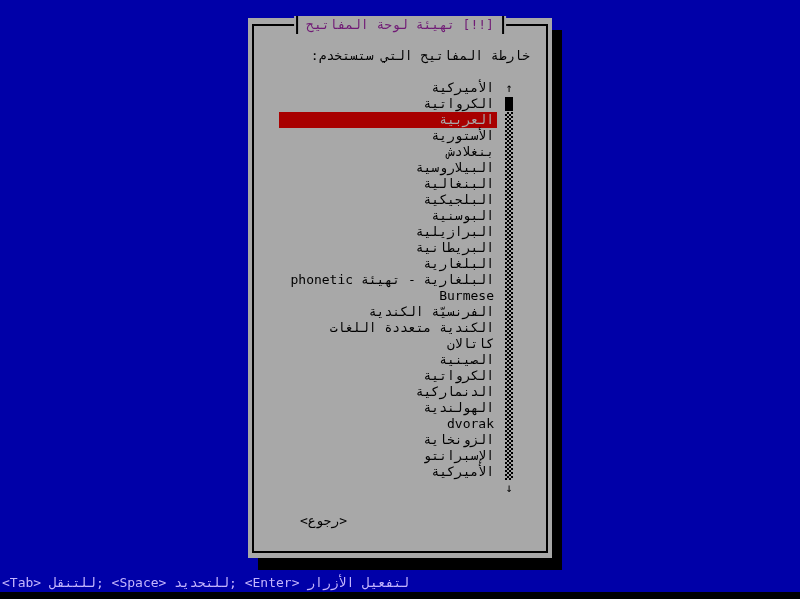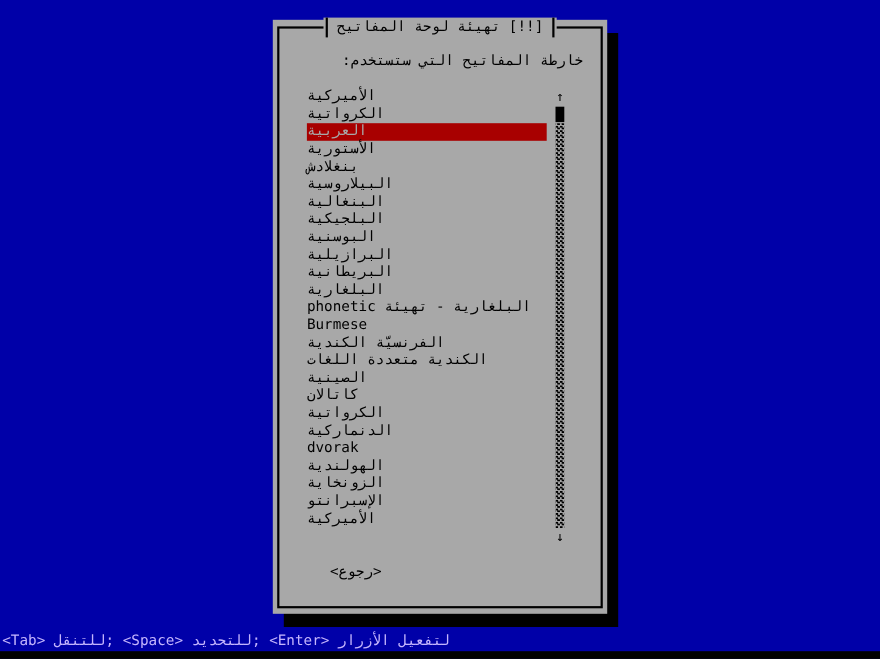--- a/index.html
+++ b/index.html
@@ -23,31 +23,31 @@
   .dialog-border{
     position:absolute;left:4px;right:4px;top:6px;bottom:5px;
     border:2px solid #000;
   }
   .dialog-title{
     position:absolute;top:-2px;left:50%;transform:translateX(-50%);
     height:18px;display:flex;align-items:center;
     background:#a8a8a8;padding:0 2px;gap:5px;z-index:2;white-space:nowrap;
   }
   .title-tick{width:2px;height:18px;background:#000;}
-  .title-text{color:#000000;padding:0 3px;text-align:center;}
+  .title-text{color:#701a75;padding:0 3px;text-align:center;}
   .prompt{
     position:absolute;top:30px;right:22px;z-index:2;
     white-space:nowrap;color:#000;margin-left:39px;
   }
   .listbox{
     position:absolute;top:62px;left:31px;width:218px;z-index:2;
   }
   .list-row{
     height:16px;line-height:16px;white-space:nowrap;
-    padding-right:3px;text-align:left;
+    padding-right:3px;text-align:right;
   }
   .list-row.selected{background:#a80000;color:#a8a8a8;}
   .scrollbar{
     position:absolute;top:62px;left:257px;width:8px;height:416px;z-index:2;
     display:flex;flex-direction:column;
   }
   .sb-arrow{
     height:16px;line-height:16px;font-size:12px;text-align:center;color:#000;
     overflow:visible;
   }
@@ -97,26 +97,26 @@
         <div class="list-row" dir="auto">البنغالية</div>
         <div class="list-row" dir="auto">البلجيكية</div>
         <div class="list-row" dir="auto">البوسنية</div>
         <div class="list-row" dir="auto">البرازيلية</div>
         <div class="list-row" dir="auto">البريطانية</div>
         <div class="list-row" dir="auto">البلغارية</div>
         <div class="list-row" dir="auto">البلغارية - تهيئة phonetic</div>
         <div class="list-row" dir="auto">Burmese</div>
         <div class="list-row" dir="auto">الفرنسيّة الكندية</div>
         <div class="list-row" dir="auto">الكندية متعددة اللغات</div>
+        <div class="list-row" dir="auto">كاتالان</div>
         <div class="list-row" dir="auto">الصينية</div>
-        <div class="list-row" dir="auto">كاتالان</div>
         <div class="list-row" dir="auto">الكرواتية</div>
         <div class="list-row" dir="auto">الدنماركية</div>
+        <div class="list-row" dir="auto">الهولندية</div>
         <div class="list-row" dir="auto">dvorak</div>
-        <div class="list-row" dir="auto">الهولندية</div>
         <div class="list-row" dir="auto">الزونخاية</div>
         <div class="list-row" dir="auto">الإسبرانتو</div>
         <div class="list-row" dir="auto">الأميركية</div>
       </div>
 
     <div class="scrollbar">
       <div class="sb-arrow">↑</div>
       <div class="sb-thumb"></div>
       <div class="sb-track"></div>
       <div class="sb-arrow">↓</div>

